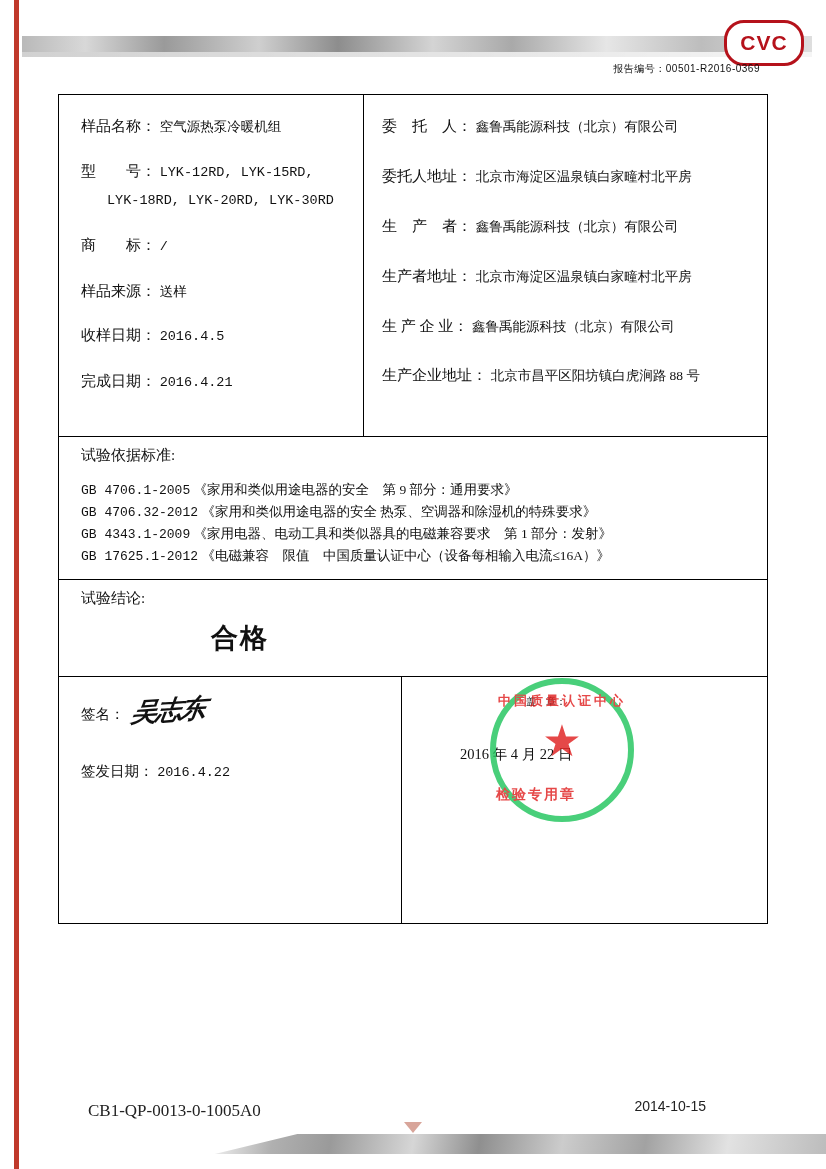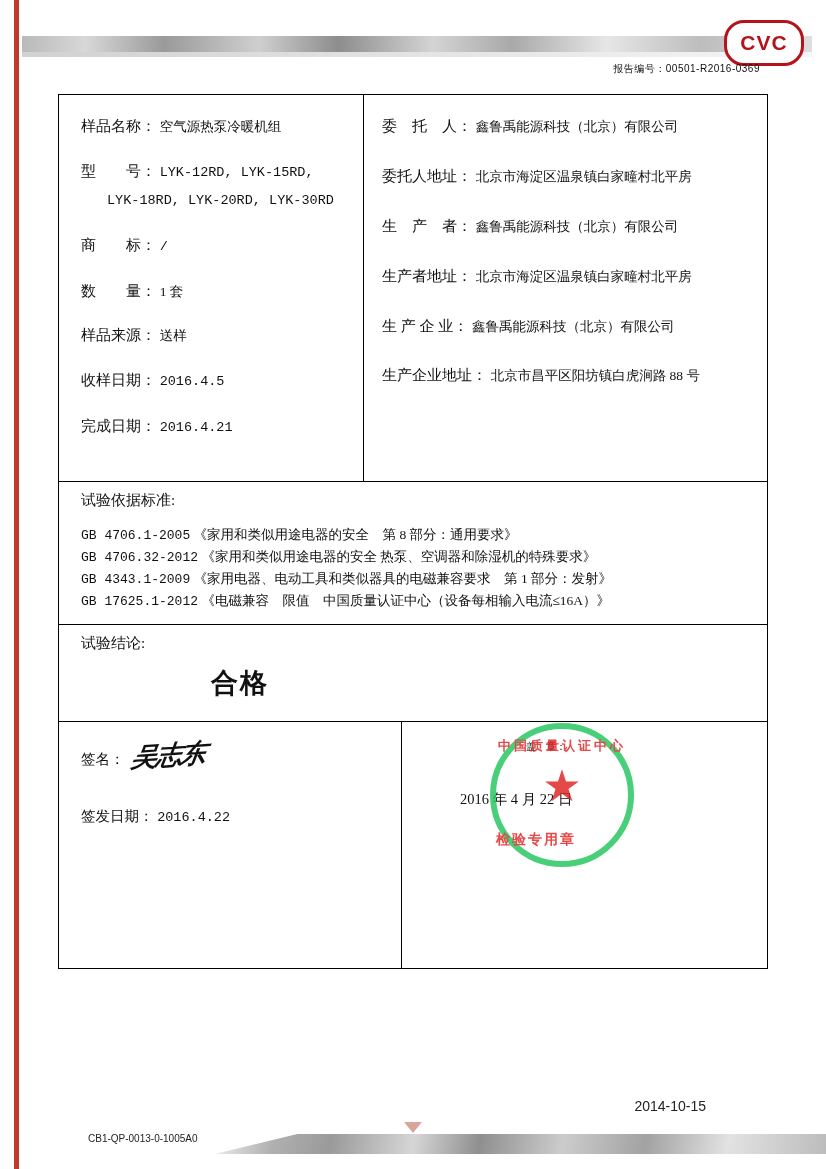--- a/index.html
+++ b/index.html
@@ -258,24 +258,23 @@
     color: #e02020;
     font-size: 14px;
     letter-spacing: 2px;
     font-weight: bold;
   }
   
   .footer-left {
     position: absolute;
     left: 88px;
     top: 1101px;
-    font-family: Liberation Sans, sans-serif;
-    font-size: 10px;
+    font-family: Liberation Serif, serif;
+    font-size: 17px;
     color: #222;
-    margin-top: 32px;
   }
   .footer-right {
     position: absolute;
     right: 120px;
     top: 1098px;
     font-family: "Liberation Sans", sans-serif;
     font-size: 14px;
     color: #222;
   }
   .page-num {
@@ -328,24 +327,20 @@
           <span class="val-mono">LYK-12RD, LYK-15RD,</span>
         </div>
         <div class="fld indent">
           <span class="val-mono">LYK-18RD, LYK-20RD, LYK-30RD</span>
         </div>
         <div class="fld">
           <span class="lbl">商　　标：</span>
           <span class="val-mono">/</span>
         </div>
         <div class="fld">
-          <span class="lbl">数　　量：</span>
-          <span class="val">1 套</span>
-        </div>
-        <div class="fld">
           <span class="lbl">样品来源：</span>
           <span class="val">送样</span>
         </div>
         <div class="fld">
           <span class="lbl">收样日期：</span>
           <span class="val-mono">2016.4.5</span>
         </div>
         <div class="fld">
           <span class="lbl">完成日期：</span>
           <span class="val-mono">2016.4.21</span>
@@ -378,21 +373,21 @@
           <span class="val">北京市昌平区阳坊镇白虎涧路 88 号</span>
         </div>
       </div>
     </div>
 
     <div class="row sect-border-bottom">
       <div class="cell std-block" style="width:100%">
         <div class="std-title">试验依据标准:</div>
         <div class="std-line">
           <span class="std-code">GB 4706.1-2005</span>
-          <span>《家用和类似用途电器的安全　第 8 部分：通用要求》</span>
+          <span>《家用和类似用途电器的安全　第 9 部分：通用要求》</span>
         </div>
         <div class="std-line">
           <span class="std-code">GB 4706.32-2012</span>
           <span>《家用和类似用途电器的安全 热泵、空调器和除湿机的特殊要求》</span>
         </div>
         <div class="std-line">
           <span class="std-code">GB 4343.1-2009</span>
           <span>《家用电器、电动工具和类似器具的电磁兼容要求　第 1 部分：发射》</span>
         </div>
         <div class="std-line">

